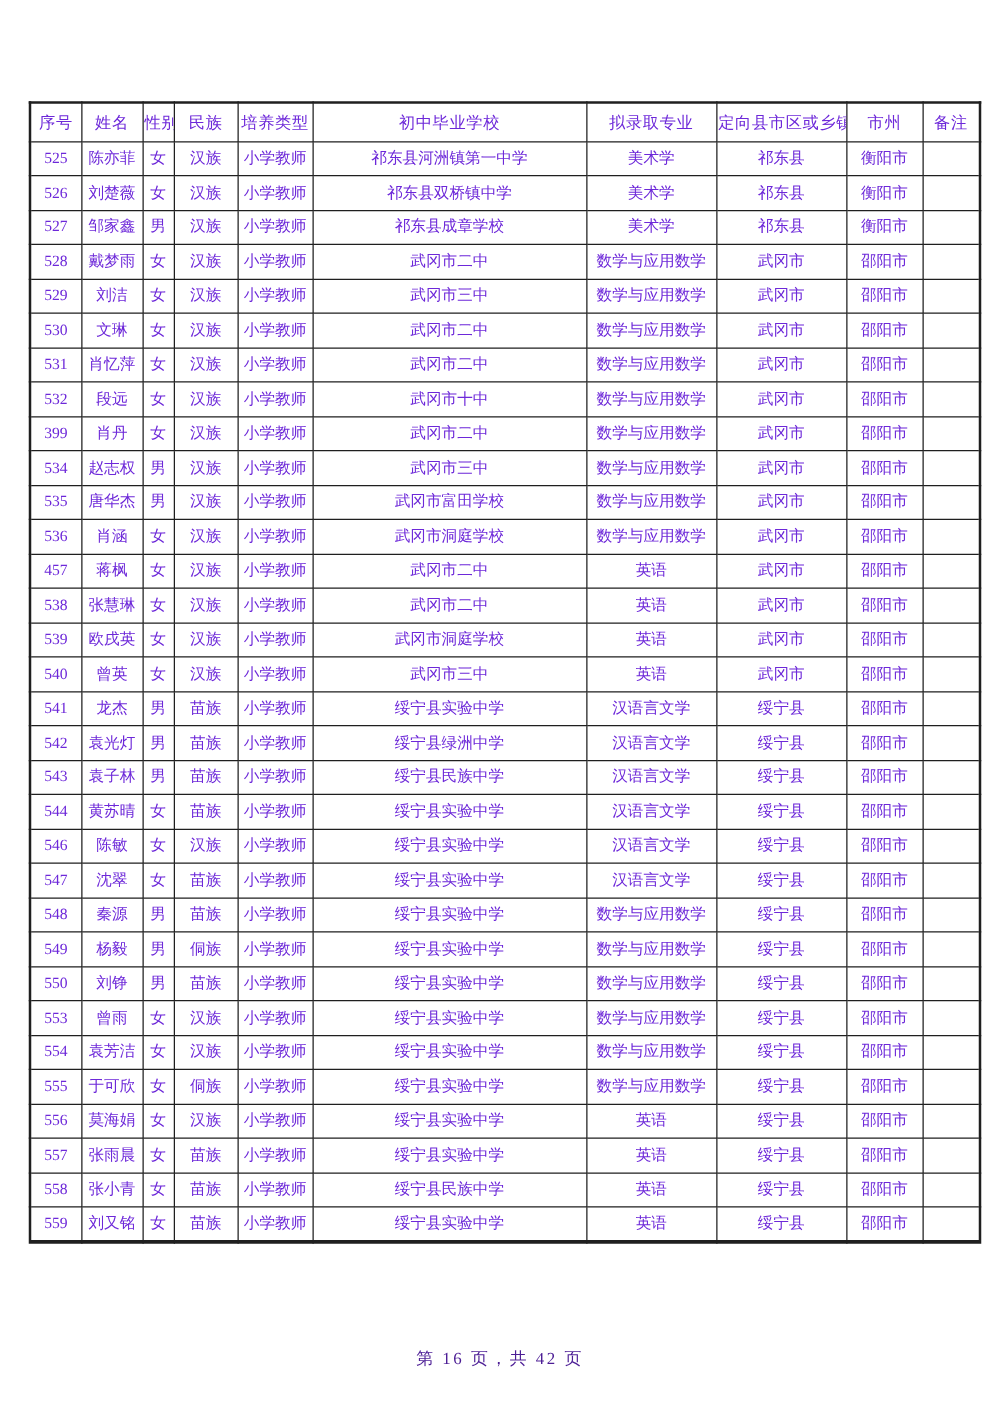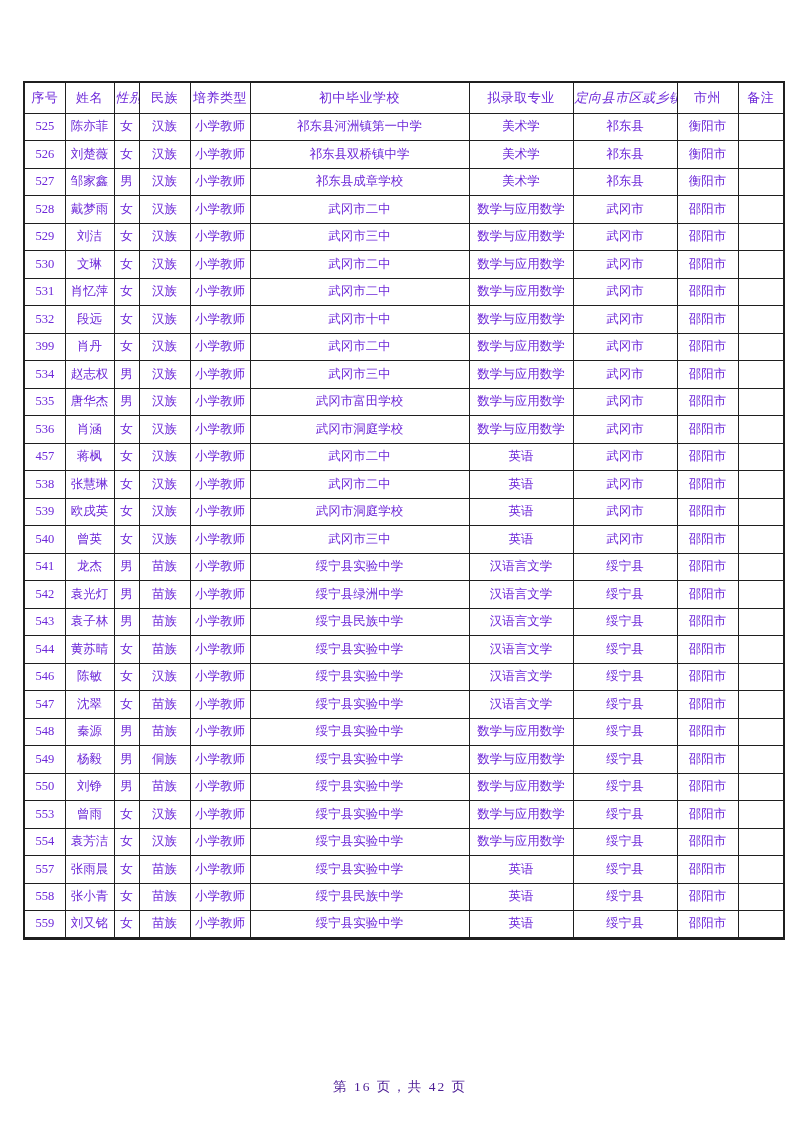--- a/index.html
+++ b/index.html
@@ -45,21 +45,21 @@
   col.c-no     { width: 41px; }
   col.c-name   { width: 49px; }
   col.c-gender { width: 25px; }
   col.c-ethnic { width: 51px; }
   col.c-type   { width: 60px; }
   col.c-school { width: 219px; }
   col.c-major  { width: 104px; }
   col.c-county { width: 104px; }
   col.c-city   { width: 61px; }
   col.c-remark { width: 46px; }
-  th.tight { letter-spacing: 0; padding: 0; font-style: italic; }
+  th.tight { letter-spacing: 0; padding: 0; }
   .footer {
     position: absolute;
     left: 0; top: 1078px;
     width: 800px;
     text-align: center;
     font-size: 13.5px;
     color: #4c1d95;
     letter-spacing: 2px;
   }
 </style>
@@ -414,20 +414,44 @@
           <td>女</td>
           <td>汉族</td>
           <td>小学教师</td>
           <td>绥宁县实验中学</td>
           <td>数学与应用数学</td>
           <td>绥宁县</td>
           <td>邵阳市</td>
           <td></td>
         </tr>
         <tr>
+          <td>555</td>
+          <td>于可欣</td>
+          <td>女</td>
+          <td>侗族</td>
+          <td>小学教师</td>
+          <td>绥宁县实验中学</td>
+          <td>数学与应用数学</td>
+          <td>绥宁县</td>
+          <td>邵阳市</td>
+          <td></td>
+        </tr>
+        <tr>
+          <td>556</td>
+          <td>莫海娟</td>
+          <td>女</td>
+          <td>汉族</td>
+          <td>小学教师</td>
+          <td>绥宁县实验中学</td>
+          <td>英语</td>
+          <td>绥宁县</td>
+          <td>邵阳市</td>
+          <td></td>
+        </tr>
+        <tr>
           <td>557</td>
           <td>张雨晨</td>
           <td>女</td>
           <td>苗族</td>
           <td>小学教师</td>
           <td>绥宁县实验中学</td>
           <td>英语</td>
           <td>绥宁县</td>
           <td>邵阳市</td>
           <td></td>

